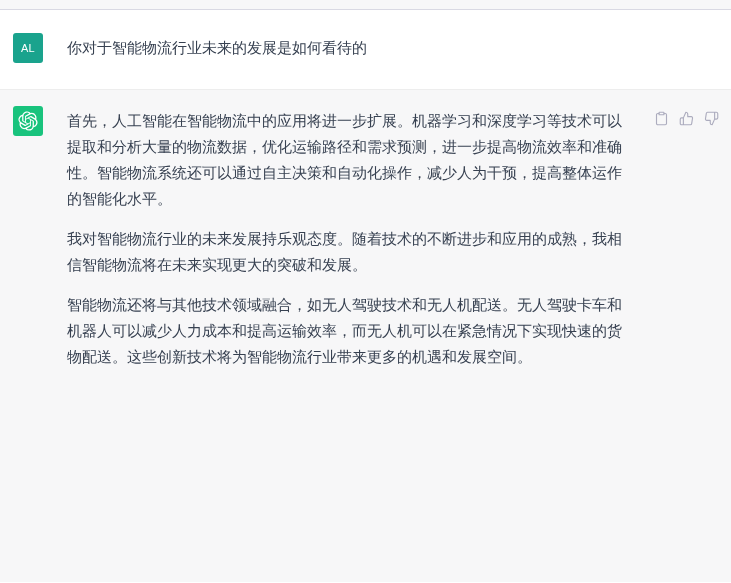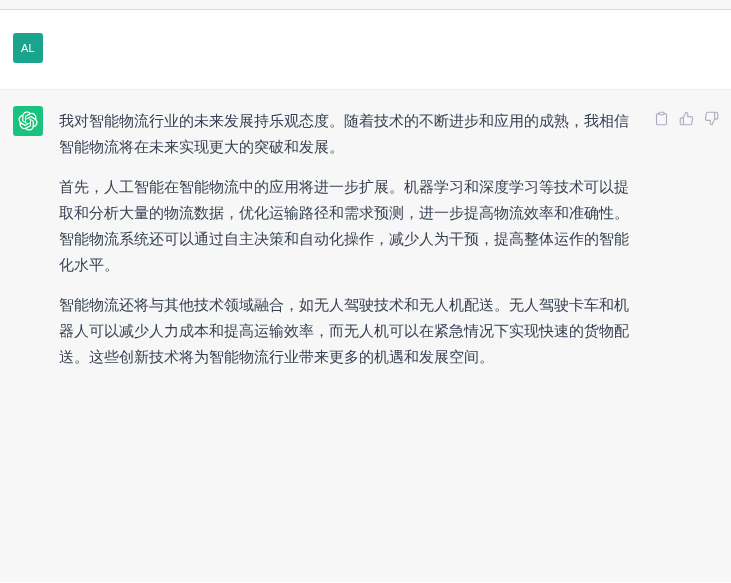--- a/index.html
+++ b/index.html
@@ -22,21 +22,21 @@
     background: #ffffff;
     border-bottom: 1px solid rgba(0,0,0,0.07);
   }
   .row-assistant {
     background: #f7f7f8;
     min-height: 492px;
   }
   .inner {
     display: flex;
     align-items: flex-start;
-    gap: 16px;
+    gap: 24px;
   }
   .row-user .inner { padding: 23px 14px 26px 13px; }
   .row-assistant .inner { padding: 16px 12px 20px 13px; }
   .avatar {
     flex: none;
     width: 30px;
     height: 30px;
     border-radius: 3px;
     display: flex;
     align-items: center;
@@ -84,34 +84,35 @@
 
 <div>
 
   <div class="row row-prev"></div>
 
   <div class="row row-user">
     <div class="inner">
       <div class="avatar" style="background: rgb(26, 163, 141);">
         <span class="avatar-initials">AL</span>
       </div>
+      <div class="msg-text">你对于智能物流行业未来的发展是如何看待的</div>
     </div>
   </div>
 
   <div class="row row-assistant">
     <div class="inner">
       <div class="avatar" style="background: rgb(25, 195, 125);">
         <svg width="20" height="20" viewBox="-0.5 -0.5 25 25" fill="#ffffff" aria-hidden="true">
           <path d="M22.2819 9.8211a5.9847 5.9847 0 0 0-.5157-4.9108 6.0462 6.0462 0 0 0-6.5098-2.9A6.0651 6.0651 0 0 0 4.9807 4.1818a5.9847 5.9847 0 0 0-3.9977 2.9 6.0462 6.0462 0 0 0 .7427 7.0966 5.98 5.98 0 0 0 .511 4.9107 6.051 6.051 0 0 0 6.5146 2.9001A5.9847 5.9847 0 0 0 13.2599 24a6.0557 6.0557 0 0 0 5.7718-4.2058 5.9894 5.9894 0 0 0 3.9977-2.9001 6.0557 6.0557 0 0 0-.7475-7.073zM13.2599 22.4301a4.4755 4.4755 0 0 1-2.8764-1.0408l.1419-.0804 4.7783-2.7582a.7948.7948 0 0 0 .3927-.6813v-6.7369l2.02 1.1686a.071.071 0 0 1 .038.0615v5.5826a4.504 4.504 0 0 1-4.4945 4.4849zm-9.6607-4.1254a4.4708 4.4708 0 0 1-.5346-3.0137l.142.0852 4.783 2.7582a.7712.7712 0 0 0 .7806 0l5.8428-3.3685v2.3324a.0804.0804 0 0 1-.0332.0615L9.74 19.9502a4.4992 4.4992 0 0 1-6.1408-1.6455zM2.3408 7.8956a4.485 4.485 0 0 1 2.3655-1.9728V11.6a.7664.7664 0 0 0 .3879.6765l5.8144 3.3543-2.0201 1.1685a.0757.0757 0 0 1-.071 0l-4.8303-2.7865a4.504 4.504 0 0 1-1.6464-6.1472zM18.9371 11.7514 13.1038 8.364 15.1192 7.2a.0757.0757 0 0 1 .071 0l4.8303 2.7913a4.4944 4.4944 0 0 1-.6765 8.1042v-5.6772a.79.79 0 0 0-.4069-.6669zm2.0107-3.0231-.142-.0852-4.7735-2.7818a.7759.7759 0 0 0-.7854 0L9.409 9.2297V6.8974a.0662.0662 0 0 1 .0284-.0615l4.8303-2.7866a4.4992 4.4992 0 0 1 6.6802 4.66zM8.3065 12.863l-2.02-1.1638a.0804.0804 0 0 1-.038-.0567V6.0742a4.4992 4.4992 0 0 1 7.3757-3.4537l-.142.0805L8.704 5.459a.7948.7948 0 0 0-.3927.6813zm1.0976-2.3654 2.602-1.4998 2.6069 1.4998v2.9994l-2.5974 1.4997-2.6067-1.4997z"></path>
         </svg>
       </div>
 
       <div class="msg-text">
+        <p>首先，人工智能在智能物流中的应用将进一步扩展。机器学习和深度学习等技术可以提取和分析大量的物流数据，优化运输路径和需求预测，进一步提高物流效率和准确性。智能物流系统还可以通过自主决策和自动化操作，减少人为干预，提高整体运作的智能化水平。</p>
         <p>我对智能物流行业的未来发展持乐观态度。随着技术的不断进步和应用的成熟，我相信智能物流将在未来实现更大的突破和发展。</p>
-        <p>首先，人工智能在智能物流中的应用将进一步扩展。机器学习和深度学习等技术可以提取和分析大量的物流数据，优化运输路径和需求预测，进一步提高物流效率和准确性。智能物流系统还可以通过自主决策和自动化操作，减少人为干预，提高整体运作的智能化水平。</p>
         <p>智能物流还将与其他技术领域融合，如无人驾驶技术和无人机配送。无人驾驶卡车和机器人可以减少人力成本和提高运输效率，而无人机可以在紧急情况下实现快速的货物配送。这些创新技术将为智能物流行业带来更多的机遇和发展空间。</p>
       </div>
 
       <div class="actions">
         <button class="action-btn">
           <svg width="15" height="15" viewBox="0 0 24 24" fill="none" stroke="currentColor" stroke-width="1.8" stroke-linecap="round" stroke-linejoin="round" aria-hidden="true">
             <path d="M16 4h2a2 2 0 0 1 2 2v14a2 2 0 0 1-2 2H6a2 2 0 0 1-2-2V6a2 2 0 0 1 2-2h2"></path>
             <rect x="8" y="2" width="8" height="4" rx="1" ry="1"></rect>
           </svg>
         </button>

